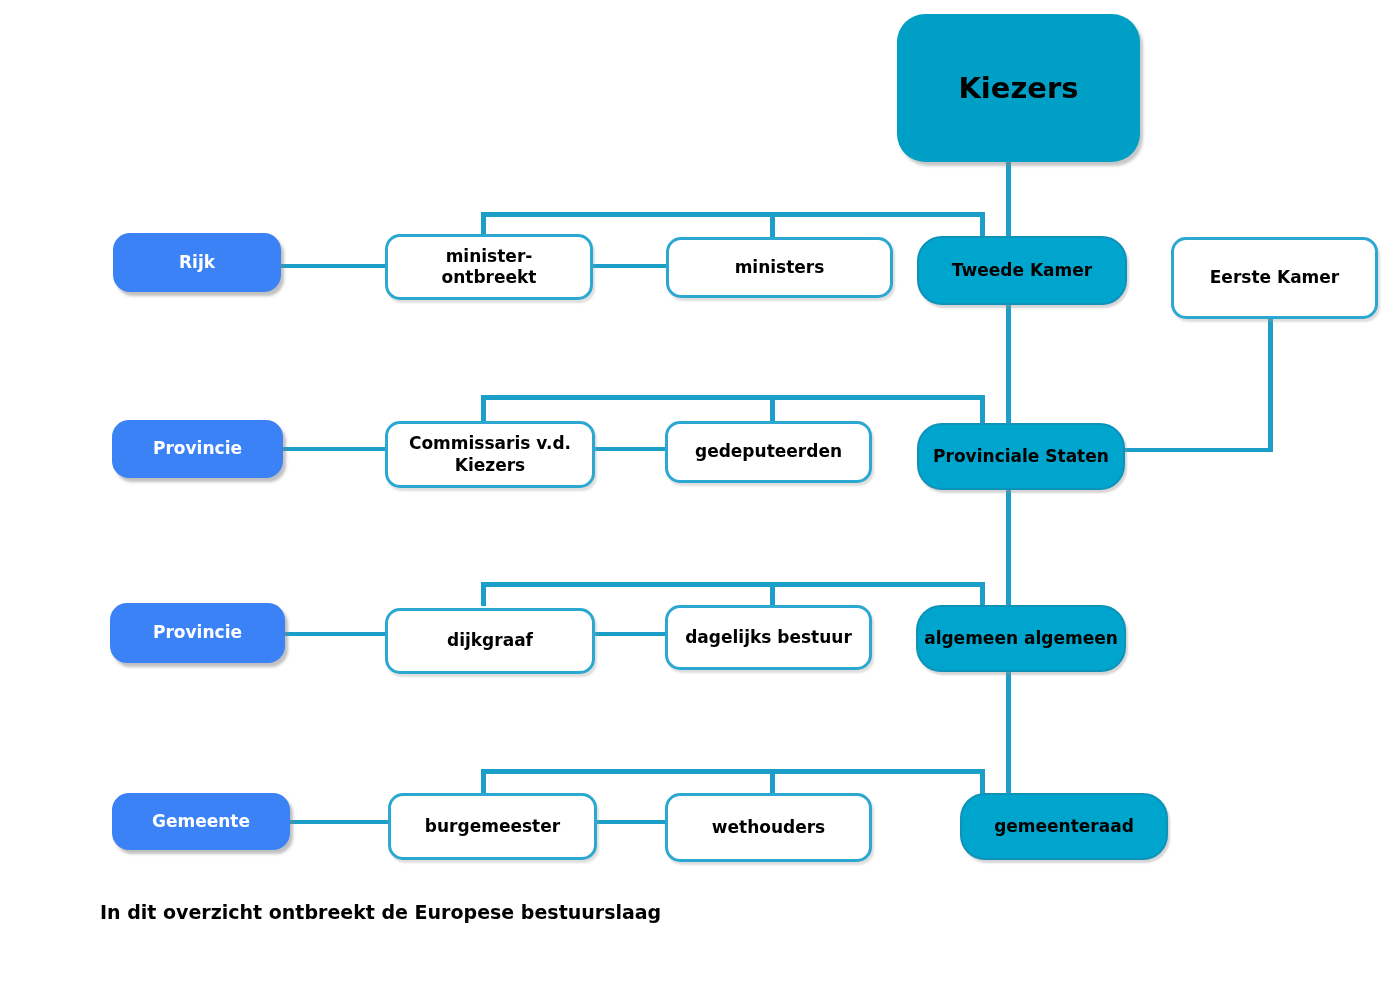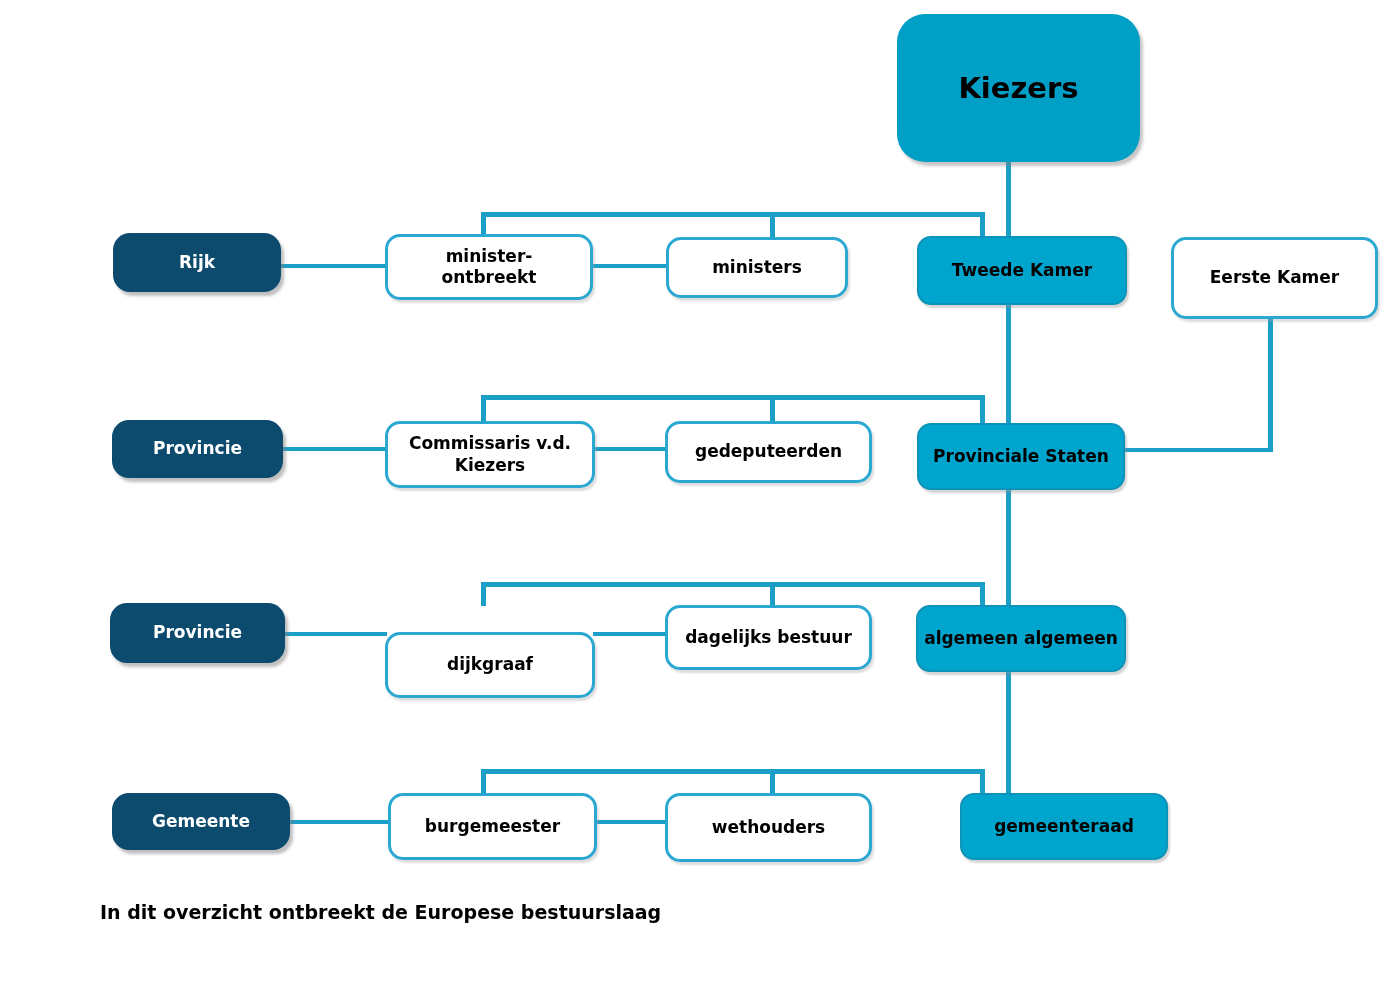--- a/index.html
+++ b/index.html
@@ -16,29 +16,29 @@
     display:flex;align-items:center;justify-content:center;
     text-align:center;font-weight:bold;font-size:17px;color:#000;
     white-space:pre-line;line-height:1.25;box-sizing:border-box;
     padding:2px 6px;
   }
   .box-kiezers{
     background:#009fc5;border-radius:28px;font-size:29px;
     box-shadow:3px 4px 3px rgba(130,130,130,0.45);
   }
   .box-red{
-    background:#0c4a6e;color:#ffffff;border-radius:17px;
+    background:#3b82f6;color:#ffffff;border-radius:17px;
     box-shadow:3px 4px 3px rgba(130,130,130,0.5);
   }
   .box-white{
     background:#ffffff;border:3px solid #2ba8d1;border-radius:15px;
     box-shadow:2px 3px 2px rgba(160,160,160,0.35);
   }
   .box-cyan{
-    background:#00a5ce;border:2px solid #0d93b9;border-radius:14px;
+    background:#00a5ce;border:2px solid #0d93b9;border-radius:25px;
     box-shadow:2px 3px 2px rgba(150,150,150,0.4);
   }
   .note{
     position:absolute;left:100px;top:901px;z-index:2;
     font-weight:bold;font-size:19px;color:#000;
   }
 </style>
 </head>
 <body>
 
@@ -80,21 +80,21 @@
     <span>Kiezers</span>
   </div>
 
   <div class="box box-red" style="left:113px;top:233px;width:168px;height:59px">
     <span>Rijk</span>
   </div>
   <div class="box box-white" style="left:385px;top:234px;width:208px;height:66px">
     <span>minister-
 ontbreekt</span>
   </div>
-  <div class="box box-white" style="left:666px;top:237px;width:182px;height:61px">
+  <div class="box box-white" style="left:666px;top:237px;width:227px;height:61px">
     <span>ministers</span>
   </div>
   <div class="box box-cyan" style="left:917px;top:236px;width:210px;height:69px">
     <span>Tweede Kamer</span>
   </div>
   <div class="box box-white" style="left:1171px;top:237px;width:207px;height:82px">
     <span>Eerste Kamer</span>
   </div>
 
   <div class="box box-red" style="left:112px;top:420px;width:171px;height:58px">
@@ -107,21 +107,21 @@
   <div class="box box-white" style="left:665px;top:421px;width:207px;height:62px">
     <span>gedeputeerden</span>
   </div>
   <div class="box box-cyan" style="left:917px;top:423px;width:208px;height:67px">
     <span>Provinciale Staten</span>
   </div>
 
   <div class="box box-red" style="left:110px;top:603px;width:175px;height:60px">
     <span>Provincie</span>
   </div>
-  <div class="box box-white" style="left:385px;top:632px;width:210px;height:66px">
+  <div class="box box-white" style="left:385px;top:608px;width:210px;height:66px">
     <span>dijkgraaf</span>
   </div>
   <div class="box box-white" style="left:665px;top:605px;width:207px;height:65px">
     <span>dagelijks bestuur</span>
   </div>
   <div class="box box-cyan" style="left:916px;top:605px;width:210px;height:67px">
     <span>algemeen algemeen</span>
   </div>
 
   <div class="box box-red" style="left:112px;top:793px;width:178px;height:57px">

